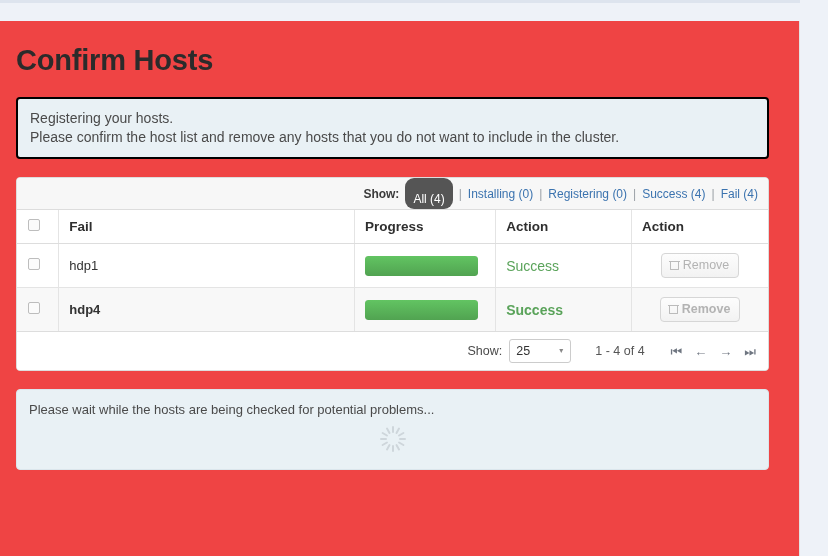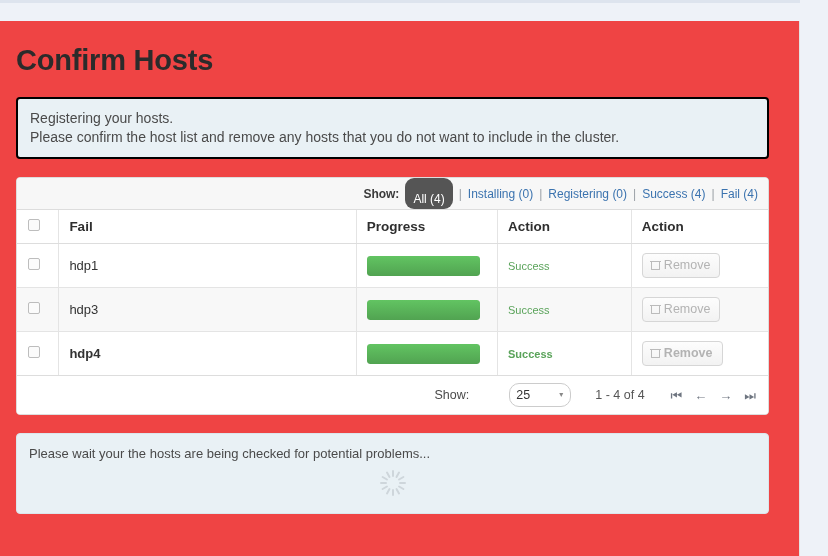--- a/index.html
+++ b/index.html
@@ -128,21 +128,21 @@
     vertical-align: middle;
   }
   table.hosts th:last-child { border-right: none; }
   table.hosts td {
     padding: 9px 10px;
     border-bottom: 1px solid #e4e4e4;
     border-right: 1px solid #e4e4e4;
     vertical-align: middle;
     color: #333333;
   }
-  table.hosts td:last-child { border-right: none; }
+  table.hosts td:last-child { border-right: none; text-align: center; }
   table.hosts tbody tr:nth-child(even) td { background: #f8f8f8; }
   table.hosts tbody tr:last-child td { border-bottom: none; font-weight: bold; }
 
   .col-check { width: 30px; padding-left: 11px !important; padding-right: 4px !important; }
   .col-host  { width: 338px; }
   .col-prog  { width: 122px; }
   .col-status{ width: 130px; }
   .col-action{ width: 125px; }
 
   
@@ -166,21 +166,21 @@
     overflow: hidden;
     box-shadow: inset 0 1px 2px rgba(0,0,0,0.09);
   }
   .progress .bar {
     height: 100%;
     background: linear-gradient(to bottom, #62c462 0%, #51a351 100%);
     border-radius: 3px;
   }
 
   
-  .status-success { color: #5aa35a; font-size: 11px; }
+  .status-success { color: #5aa35a; font-size: 14px; }
 
   
   .btn-remove {
     display: inline-flex;
     align-items: center;
     gap: 4px;
     background: linear-gradient(to bottom, #fdfdfd 0%, #f2f2f2 100%);
     border: 1px solid #d6d6d6;
     border-radius: 4px;
     color: #b3b3b3;
@@ -224,30 +224,29 @@
     padding: 0 12px;
     font-size: 12.5px;
     color: #555555;
   }
   .pagination-bar .pg-label { margin-right: 7px; color: #4a4a4a; }
   .pg-select {
     position: relative;
     width: 62px;
     height: 24px;
     border: 1px solid #cccccc;
-    border-radius: 10px;
+    border-radius: 3px;
     background: #ffffff;
     display: flex;
     align-items: center;
     padding: 0 6px;
     box-sizing: border-box;
     cursor: pointer;
     color: #333333;
     font-size: 12.5px;
-    margin-left: 33px;
   }
   .pg-select .caret {
     position: absolute;
     right: 7px;
     top: 50%;
     transform: translateY(-50%);
     color: #888888;
     font-size: 8px;
     line-height: 8px;
   }
@@ -359,40 +358,20 @@
               </td>
               <td class="col-action">
                 <span class="btn-remove">
                   <span class="trash"></span>
                   <span>Remove</span>
                 </span>
               </td>
             </tr>
 
 
-            <tr>
-              <td class="col-check">
-                <span class="cbx"></span>
-              </td>
-              <td class="col-host">hdp3</td>
-              <td class="col-prog">
-                <div class="progress">
-                  <div class="bar" style="width: 100%;"></div>
-                </div>
-              </td>
-              <td class="col-status">
-                <span class="status-success">Success</span>
-              </td>
-              <td class="col-action">
-                <span class="btn-remove">
-                  <span class="trash"></span>
-                  <span>Remove</span>
-                </span>
-              </td>
-            </tr>
 
             <tr>
               <td class="col-check">
                 <span class="cbx"></span>
               </td>
               <td class="col-host">hdp4</td>
               <td class="col-prog">
                 <div class="progress">
                   <div class="bar" style="width: 100%;"></div>
                 </div>
@@ -422,21 +401,21 @@
             <span class="pg-btn">⏮</span>
             <span class="pg-btn">←</span>
             <span class="pg-btn">→</span>
             <span class="pg-btn">⏭</span>
           </div>
         </div>
 
       </div>
 
       <div class="wait-box">
-        <span class="wait-text">Please wait your the hosts are being checked for potential problems...</span>
+        <span class="wait-text">Please wait while the hosts are being checked for potential problems...</span>
         <div class="spinner-wrap">
           <div class="spinner">
             <i style="transform:rotate(0deg)"></i>
             <i style="transform:rotate(30deg)"></i>
             <i style="transform:rotate(60deg)"></i>
             <i style="transform:rotate(90deg)"></i>
             <i style="transform:rotate(120deg)"></i>
             <i style="transform:rotate(150deg)"></i>
             <i style="transform:rotate(180deg)"></i>
             <i style="transform:rotate(210deg)"></i>

